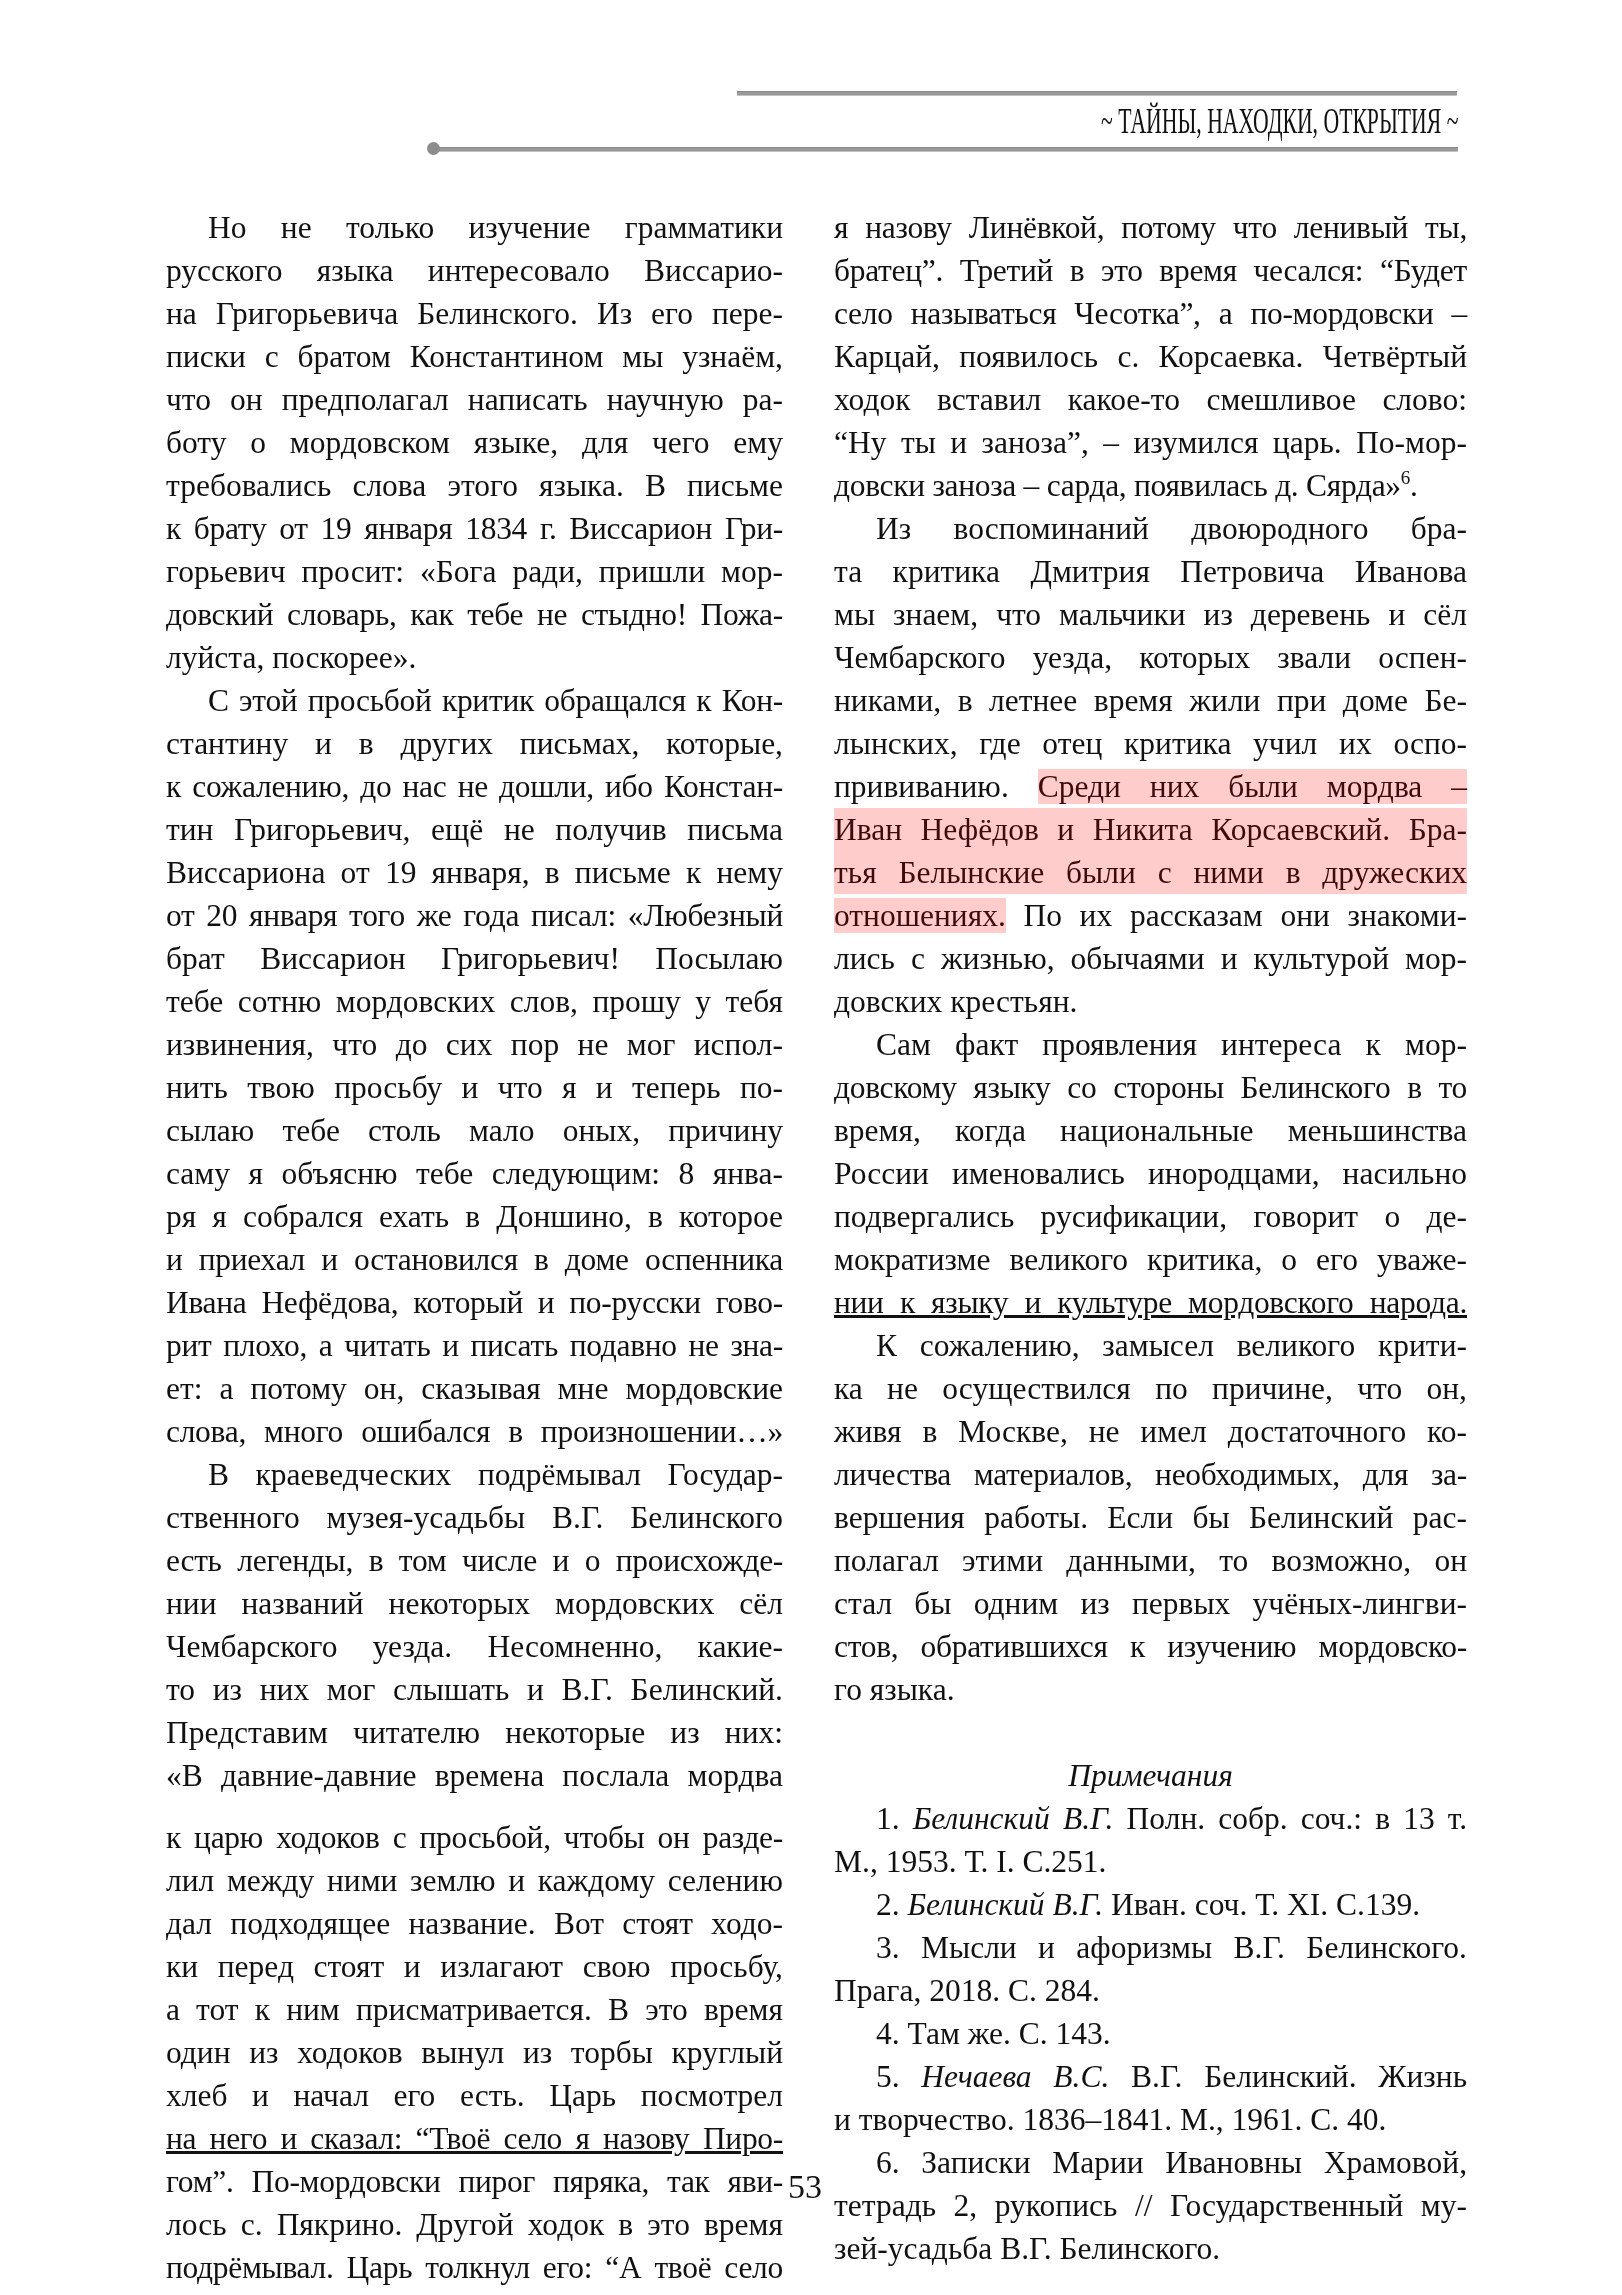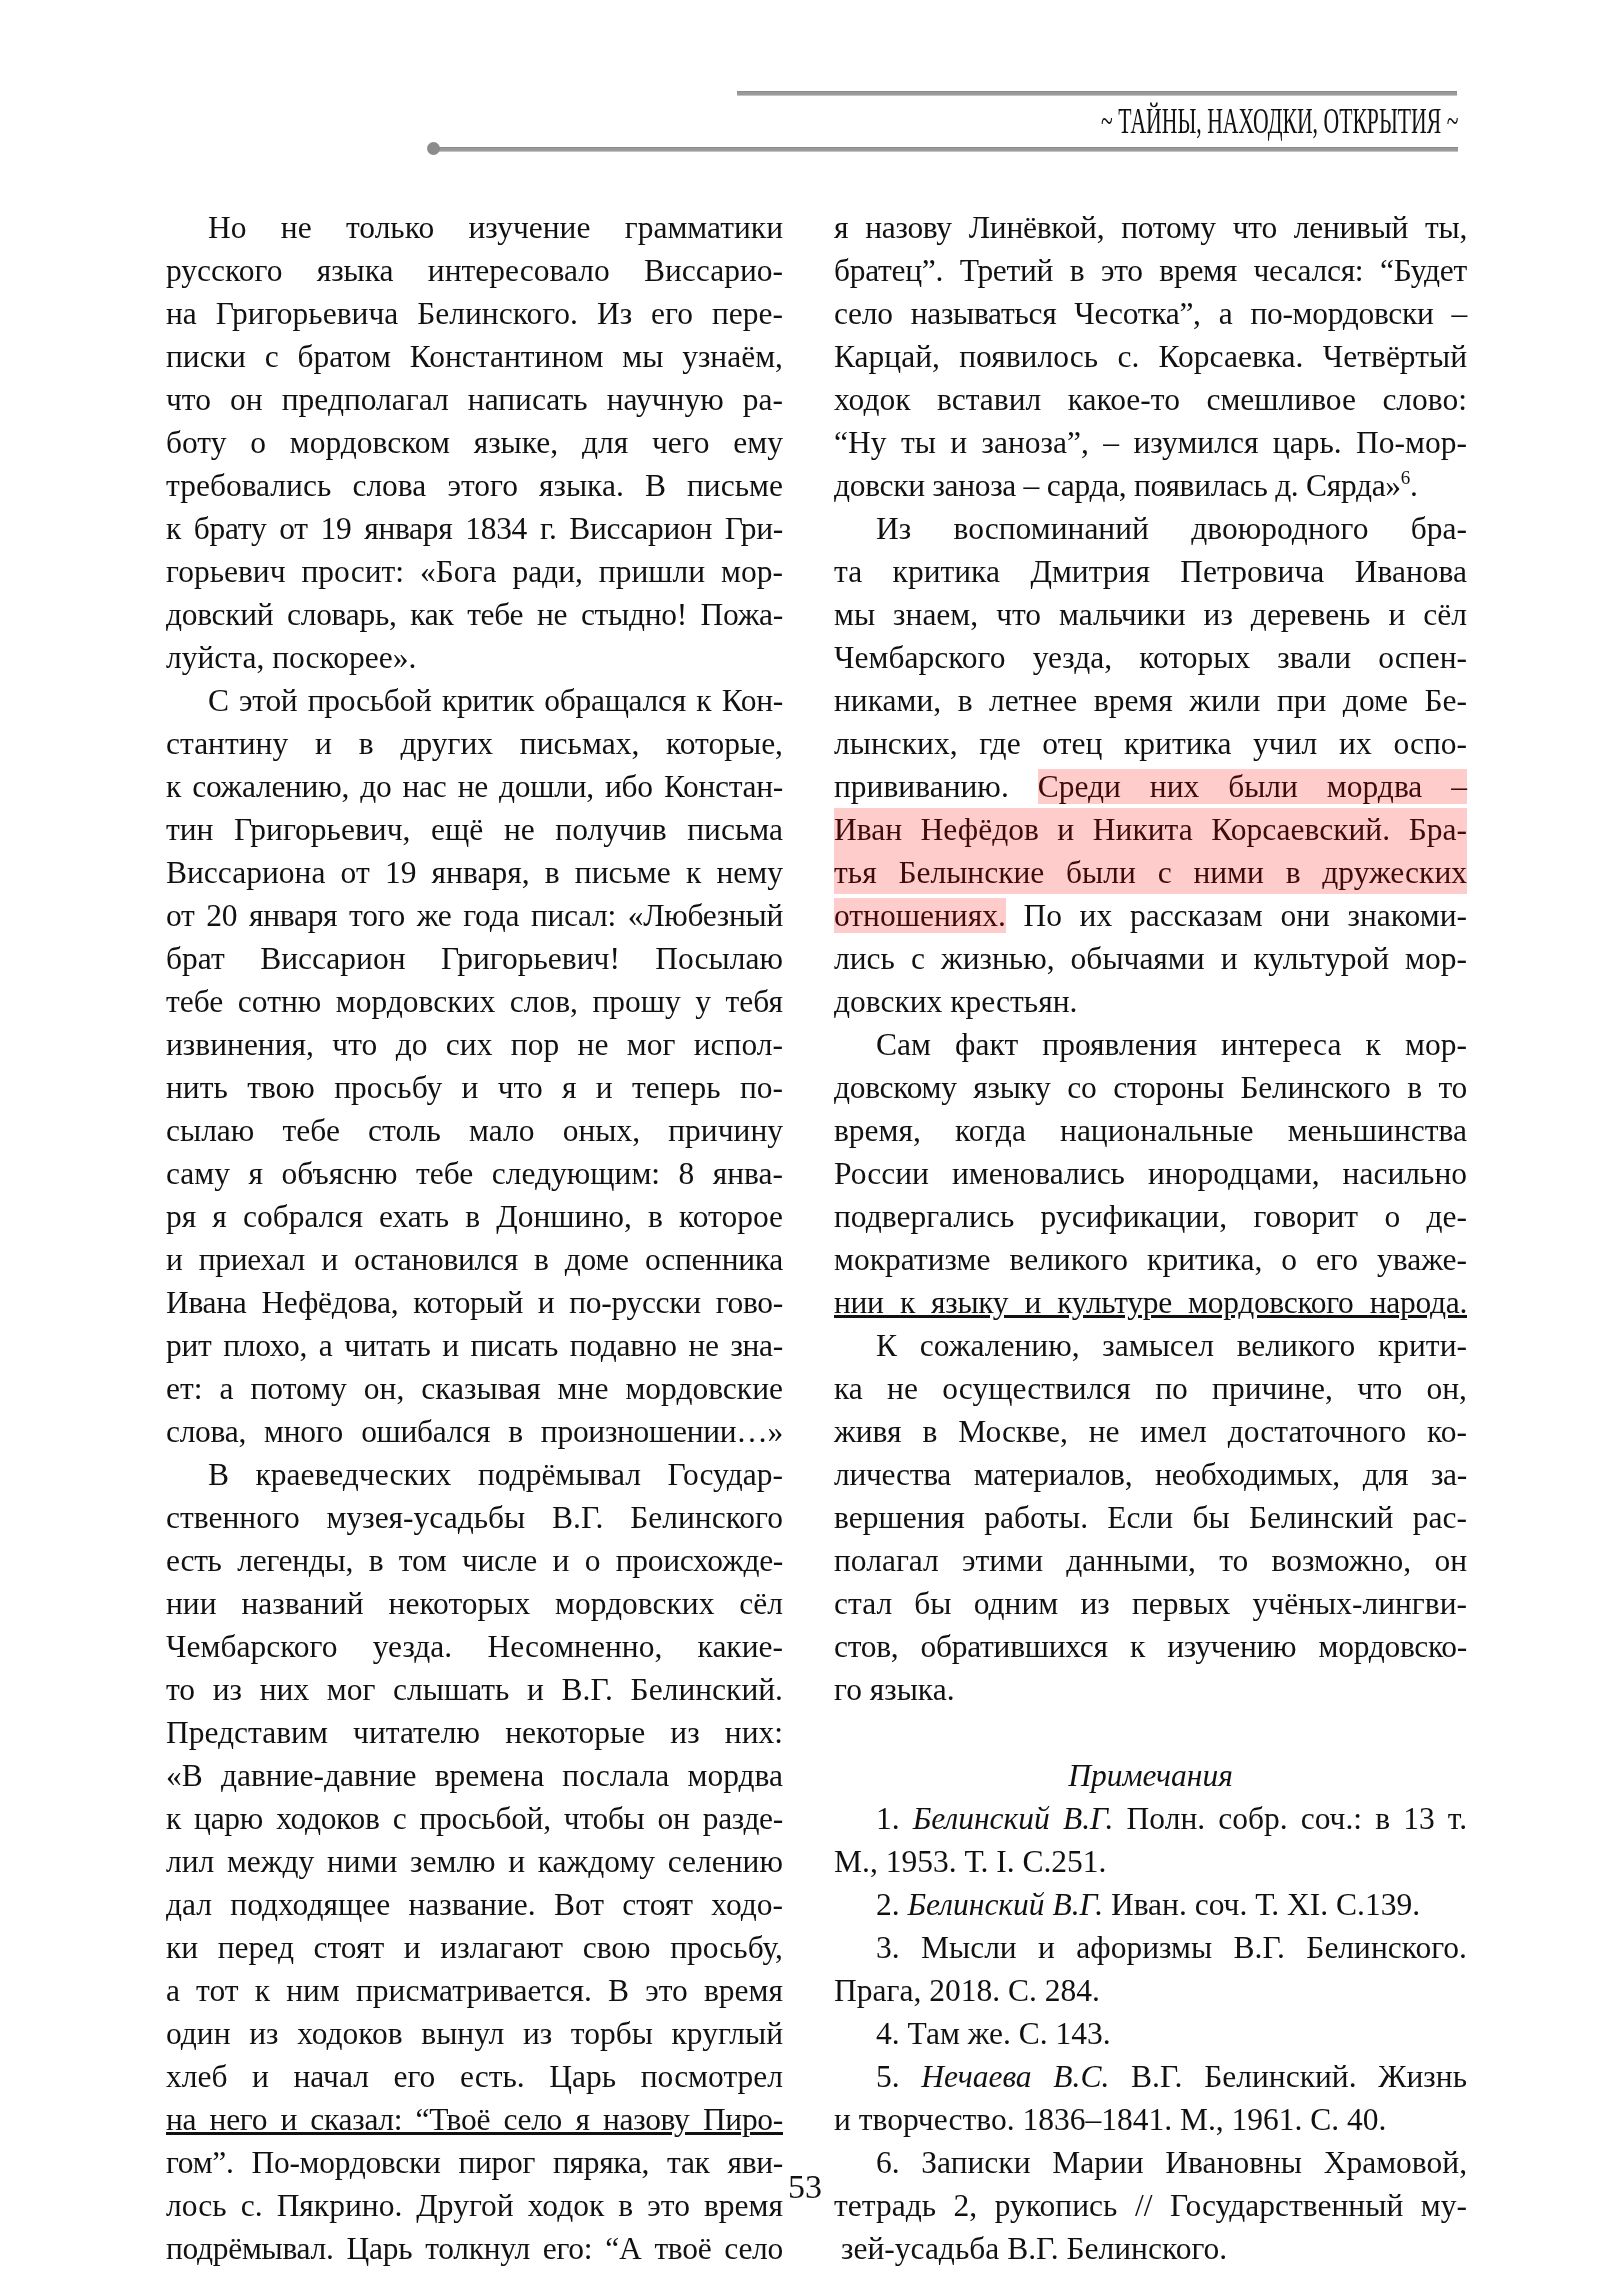--- a/index.html
+++ b/index.html
@@ -66,21 +66,21 @@
   <span class="line" style="display: block; width: auto;">ет: а потому он, сказывая мне мордовские</span>
   <span class="line narrow" style="display: block; width: auto;">слова, много ошибался в произношении…»</span>
   <span class="line indent" style="display: block; width: auto;">В краеведческих подрёмывал Государ-</span>
   <span class="line" style="display: block; width: auto;">ственного музея-усадьбы В.Г. Белинского</span>
   <span class="line narrow" style="display: block; width: auto;">есть легенды, в том числе и о происхожде-</span>
   <span class="line" style="display: block; width: auto;">нии названий некоторых мордовских сёл</span>
   <span class="line" style="display: block; width: auto;">Чембарского уезда. Несомненно, какие-</span>
   <span class="line" style="display: block; width: auto;">то из них мог слышать и В.Г. Белинский.</span>
   <span class="line" style="display: block; width: auto;">Представим читателю некоторые из них:</span>
   <span class="line" style="display: block; width: auto;">«В давние-давние времена послала мордва</span>
-  <span class="line narrow" style="display: block; width: auto;">к царю ходоков с просьбой, чтобы он разде-</span>
+  <span class="line narrow" style="display: block; width: auto; margin-top: 19px;">к царю ходоков с просьбой, чтобы он разде-</span>
   <span class="line" style="display: block; width: auto;">лил между ними землю и каждому селению</span>
   <span class="line" style="display: block; width: auto;">дал подходящее название. Вот стоят ходо-</span>
   <span class="line" style="display: block; width: auto;">ки перед стоят и излагают свою просьбу,</span>
   <span class="line" style="display: block; width: auto;">а тот к ним присматривается. В это время</span>
   <span class="line" style="display: block; width: auto;">один из ходоков  вынул из торбы круглый</span>
   <span class="line" style="display: block; width: auto;">хлеб и начал его есть. Царь посмотрел</span>
   <span class="line narrow" style="display: block; width: auto; text-decoration: underline;">на него и сказал: “Твоё село я назову Пиро-</span>
   <span class="line narrow" style="display: block; width: auto;">гом”. По-мордовски пирог пяряка, так яви-</span>
   <span class="line" style="display: block; width: auto;">лось с. Пякрино. Другой ходок в это время</span>
   <span class="line narrow" style="display: block; width: auto;">подрёмывал. Царь толкнул его: “А твоё село</span>
@@ -139,17 +139,17 @@
   <span class="line indent" style="display: block; width: auto;"><span>3. </span><span>Мысли и афоризмы В.Г. Белинского.</span></span>
   <span class="line last" style="display: block; width: auto;">Прага, 2018. С. 284.</span>
 
   <span class="line indent last" style="display: block; width: auto;"><span>4. </span><span>Там же. С. 143.</span></span>
 
   <span class="line indent" style="display: block; width: auto;"><span>5. </span><span class="it">Нечаева В.С.</span><span> В.Г. Белинский. Жизнь</span></span>
   <span class="line last" style="display: block; width: auto;">и творчество. 1836–1841. М., 1961. С. 40.</span>
 
   <span class="line indent" style="display: block; width: auto;"><span>6. </span><span>Записки Марии Ивановны Храмовой,</span></span>
   <span class="line" style="display: block; width: auto;">тетрадь 2, рукопись // Государственный му-</span>
-  <span class="line last" style="display: block; width: auto; margin-left: 7px;">зей-усадьба В.Г. Белинского.</span>
+  <span class="line last" style="display: block; width: auto;">зей-усадьба В.Г. Белинского.</span>
 </div>
 
 <div class="page-num">53</div>
 
 
 </body></html>

